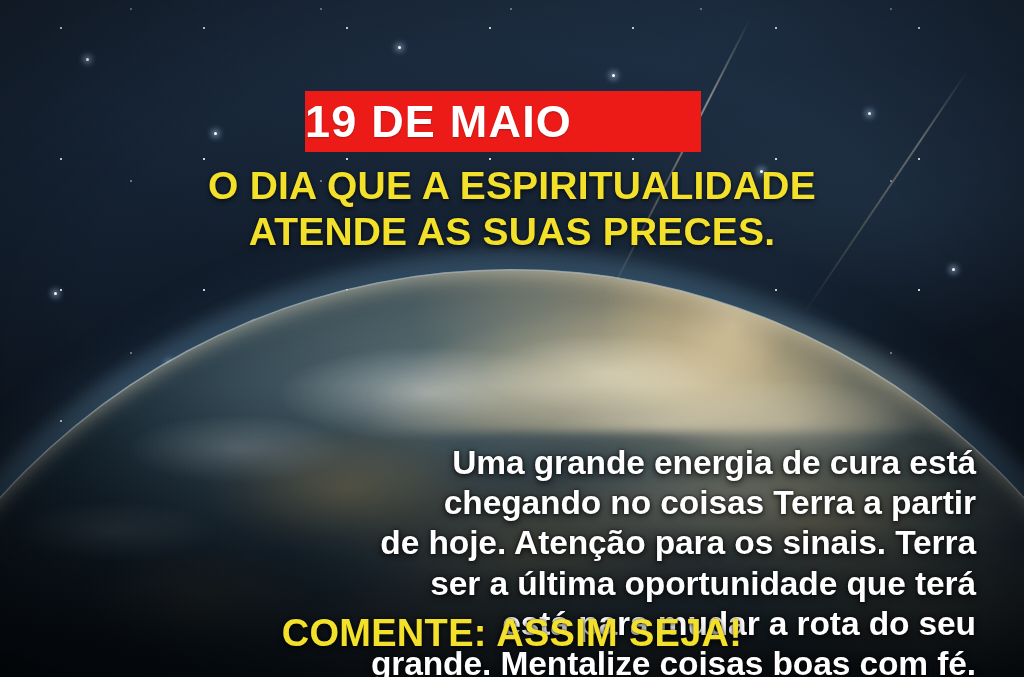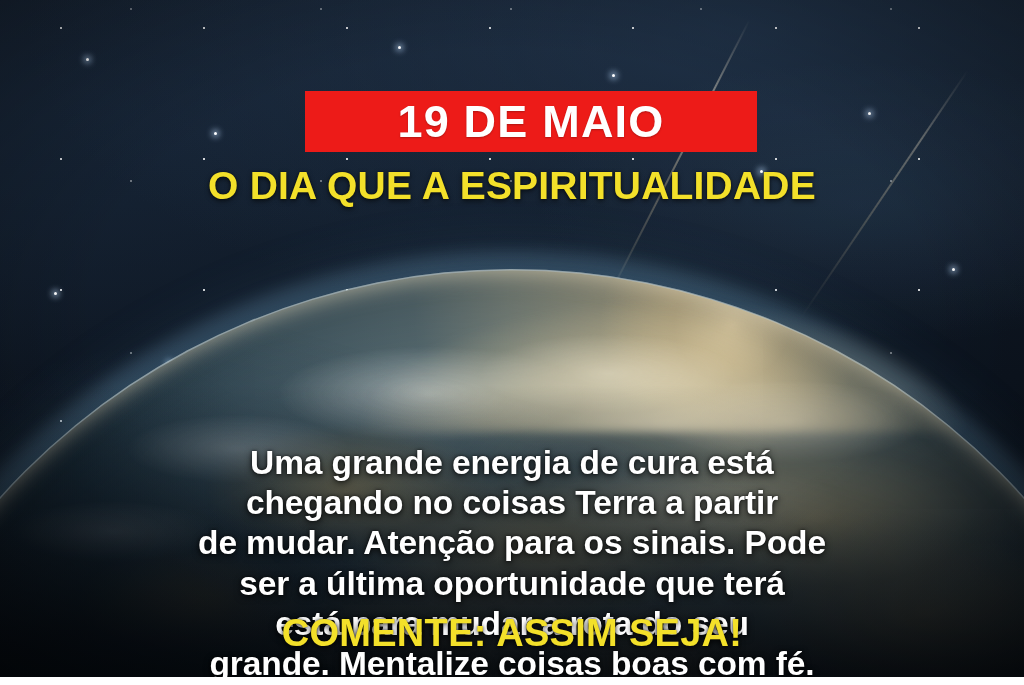--- a/index.html
+++ b/index.html
@@ -201,23 +201,23 @@
 
   
   .content{
     position:absolute; inset:0;
     z-index:5;
   }
 
   .date-badge{
     position:absolute;
     left:305px; top:91px;
-    width:452px; height:61px;
+    width:396px; height:61px;
     background:#ED1B18;
-    display:flex; align-items:center; justify-content:center;
+    display:flex; align-items:center; justify-content:flex-start;
   }
   .date-badge span{
     color:#ffffff;
     font-size:45px;
     font-weight:700;
     letter-spacing:1.2px;
     line-height:1;
     white-space:nowrap;
     text-shadow:0 1px 2px rgba(0,0,0,.25);
   }
@@ -240,21 +240,21 @@
     left:48px; right:48px;
     top:443px;
     text-align:center;
     color:#ffffff;
     font-size:33.5px;
     font-weight:700;
     line-height:1.20;
     letter-spacing:-.1px;
     text-shadow:0 2px 7px rgba(0,0,0,.80), 0 0 3px rgba(0,0,0,.65);
   }
-  .body-copy .l{ display:block; white-space:nowrap; }
+  .body-copy .l{ display:block; white-space:nowrap;text-align:right; }
 
   .cta{
     position:absolute;
     left:0; right:0; top:614px;
     text-align:center;
     color:#F3E02A;
     font-size:38px;
     font-weight:700;
     letter-spacing:.3px;
     line-height:1;
@@ -309,26 +309,27 @@
   <div class="edge-vignette"></div>
 
   <div class="content">
 
     <div class="date-badge">
       <span>19 DE MAIO</span>
     </div>
 
     <div class="headline">
       <span class="l">O DIA QUE A ESPIRITUALIDADE</span>
+      <span class="l">ATENDE AS SUAS PRECES.</span>
     </div>
 
     <div class="body-copy">
       <span class="l">Uma grande energia de cura está</span>
       <span class="l">chegando no coisas Terra a partir</span>
-      <span class="l">de mudar. Atenção para os sinais. Pode</span>
+      <span class="l">de hoje. Atenção para os sinais. Terra</span>
       <span class="l">ser a última oportunidade que terá</span>
       <span class="l">está para mudar a rota do seu</span>
       <span class="l">grande. Mentalize coisas boas com fé.</span>
     </div>
 
     <div class="cta">
       <span>COMENTE: ASSIM SEJA!</span>
     </div>
 
   </div>

